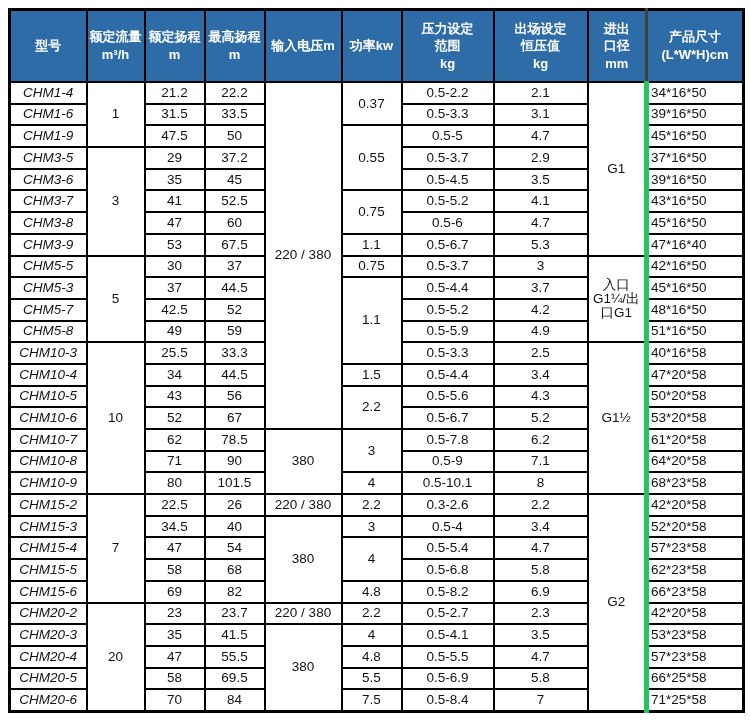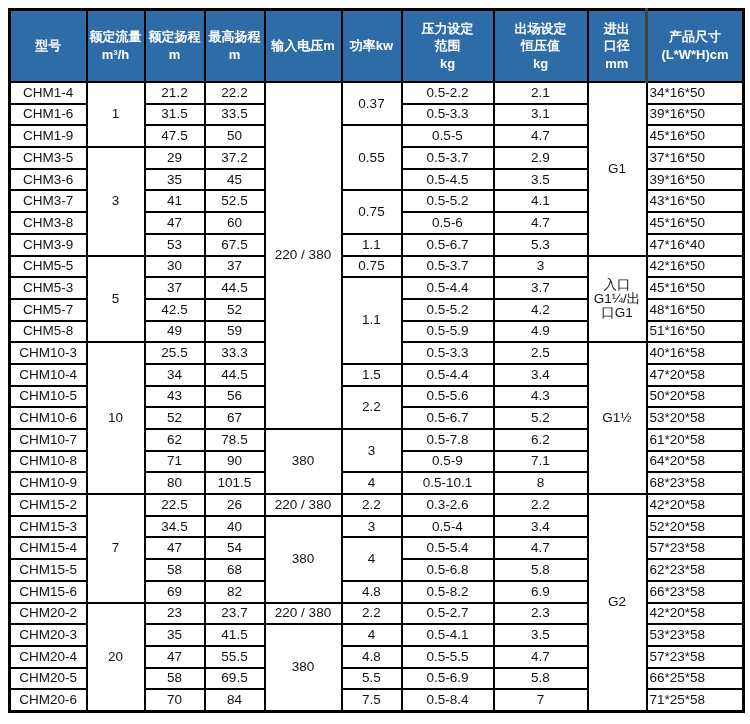--- a/index.html
+++ b/index.html
@@ -41,27 +41,28 @@
     vertical-align: middle;
     height: 19.7px;
     padding: 0 1px;
     line-height: 1.05;
     white-space: pre-line;
     overflow: hidden;
   }
   table.spec td.col-dimensions {
     text-align: left;
     padding-left: 2px;
-    border-left: 1px solid #22c55e;
+    border-left: 5px solid #22c55e;
   }
   table.spec th.col-dimensions {
     border-left: 3px solid #404040;
   }
   table.spec td.col-model {
     font-size: 13.5px;
+    font-style: italic;
   }
   table.spec td.merged-cell {
     background: #ffffff;
   }
 </style>
 </head>
 <body>
 
 <table class="spec">
   <colgroup>

